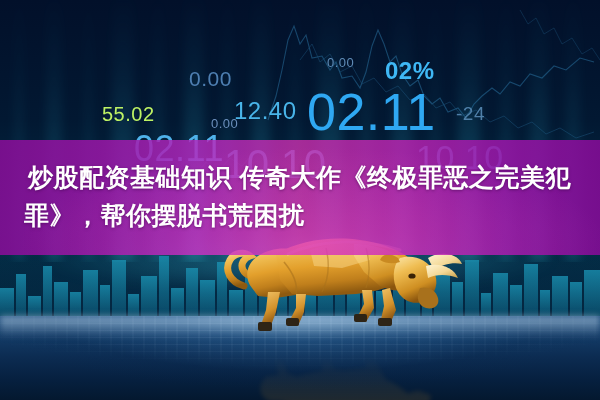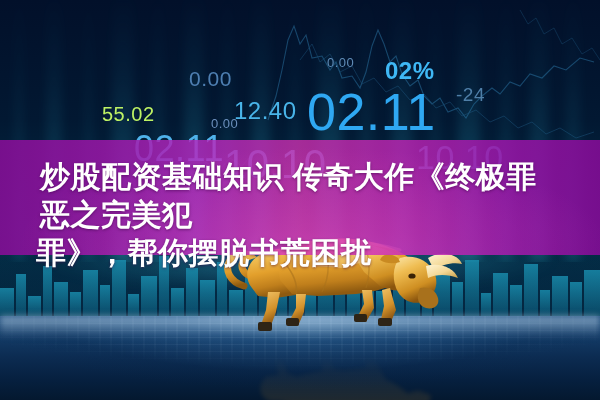--- a/index.html
+++ b/index.html
@@ -80,24 +80,24 @@
   }
   .band-inner-glow{
     position:absolute;left:0;right:0;top:140px;height:115px;
     background:radial-gradient(70% 120% at 52% 90%, rgba(255,90,200,.30), rgba(255,90,200,0) 70%);
     pointer-events:none;
   }
   
   .headline{
     position:absolute;left:0;right:0;top:158px;
     text-align:center;color:#ffffff;
-    font-size:30px;line-height:38px;font-weight:bold;
+    font-size:25px;line-height:38px;font-weight:bold;
     letter-spacing:.5px;
     text-shadow:0 1px 3px rgba(60,0,70,.55);
-    padding:0 36px;box-sizing:border-box;
+    padding:0 24px;box-sizing:border-box;
   }
   .headline .l1{display:block;text-align:left;padding-left:4px;}
   .headline .l2{display:block;text-align:left;}
 </style>
 </head>
 <body>
 
 <div id="stage">
 
   <div class="bg-base"></div>
@@ -259,21 +259,21 @@
   </svg>
 
   <div id="numbers">
       <div class="num" style="left: 189px; top: 67px; font-size: 21px; color: rgb(78, 127, 178); font-weight: 400;">0.00</div>
       <div class="num" style="left: 102px; top: 103px; font-size: 20px; color: #bef264; font-weight: 400;">55.02</div>
       <div class="num" style="left: 211px; top: 116px; font-size: 13px; color: rgb(107, 143, 188); font-weight: 400;">0.00</div>
       <div class="num" style="left: 234px; top: 97px; font-size: 24px; color: rgb(73, 180, 232); font-weight: 300;">12.40</div>
       <div class="num big" style="left: 118px; top: 128px; font-size: 36px; color: rgb(79, 178, 234); font-weight: 300;">02.11</div>
       <div class="num" style="left: 327px; top: 55px; font-size: 13px; color: rgb(95, 139, 182); font-weight: 400;">0.00</div>
       <div class="num" style="left: 385px; top: 57px; font-size: 24px; color: rgb(63, 184, 245); font-weight: 700;">02%</div>
-      <div class="num" style="left: 456px; top: 84px; font-size: 19px; color: rgb(79, 127, 168); font-weight: 400;">-24</div>
+      <div class="num" style="left: 456px; top: 103px; font-size: 19px; color: rgb(79, 127, 168); font-weight: 400;">-24</div>
       <div class="num big" style="left: 291px; top: 82px; font-size: 52px; color: rgb(47, 168, 242); font-weight: 300;">02.11</div>
       <div class="num big" style="left: 208px; top: 142px; font-size: 40px; color: rgb(74, 168, 220); font-weight: 300;">10.10</div>
       <div class="num big" style="left: 400px; top: 138px; font-size: 34px; color: rgb(74, 168, 220); font-weight: 300;">10.10</div>
     </div>
 
   <div class="band"></div>
   <div class="band-inner-glow"></div>
 
   <div class="headline">
     <span class="l1">炒股配资基础知识 传奇大作《终极罪恶之完美犯</span>

